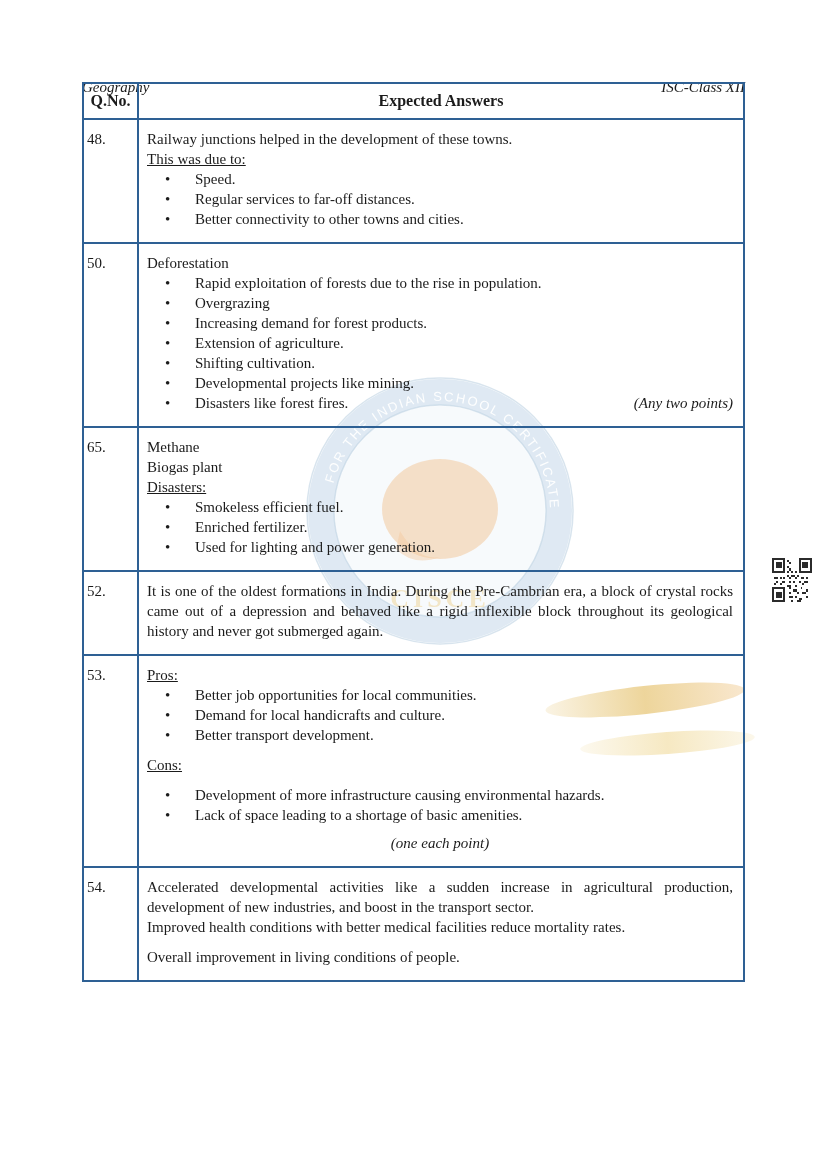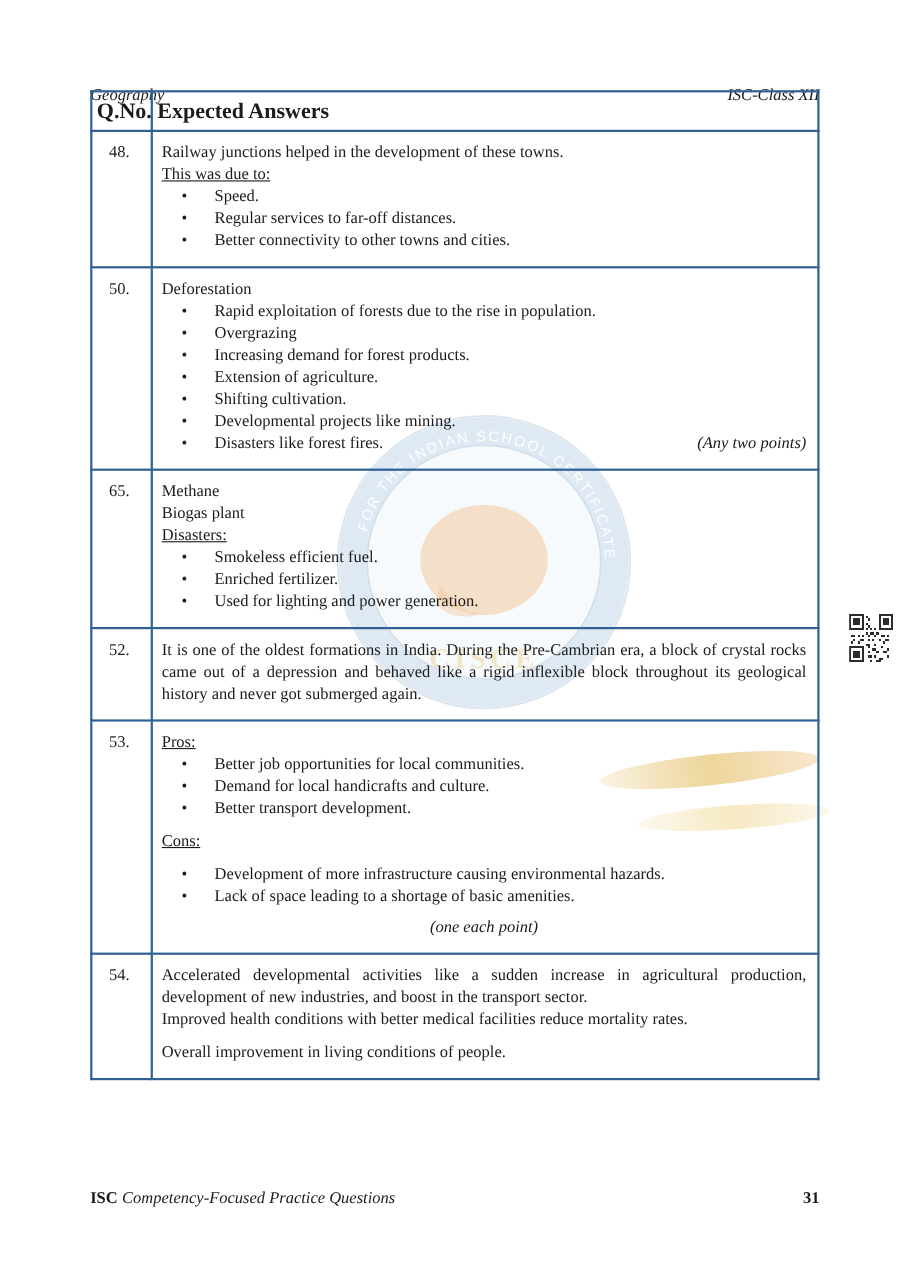--- a/index.html
+++ b/index.html
@@ -38,22 +38,22 @@
 
   .qr { position:absolute; top:558px; right:15px; width:40px; height:44px; }
 
   
   table.answers {
     position:absolute; top:82px; left:82px; width:663px;
     border-collapse:collapse; table-layout:fixed;
     font-size:15px; line-height:20px; background:transparent;
   }
   .answers th, .answers td { border:2px solid var(--table-border,#2e6094); }
-  .answers th { font-weight:bold; font-size:20px; padding:7px 4px; text-align:left; background:transparent; }
-  td.qno { vertical-align:top; text-align:center; padding:9px 7px 9px 3px; }
+  .answers th { font-weight:bold; font-size:16px; padding:7px 4px; text-align:center; background:transparent; }
+  td.qno { vertical-align:top; text-align:left; padding:9px 7px 9px 3px; }
   td.answer { vertical-align:top; padding:9px 10px 13px 8px;border-radius:18px; }
 
   .para { margin:0; }
   .underline { text-decoration:underline; }
   .justify { text-align:justify; }
   .gap { height:10px; }
   .bullet-item { display:flex; align-items:baseline; padding-left:18px; }
   .dot { flex:0 0 30px; }
   .btxt { flex:1 1 auto; }
   .note-inline { margin-left:auto; font-style:italic; padding-left:12px; white-space:nowrap; }
@@ -222,18 +222,14 @@
           <td class="answer">
             <div class="para justify">Accelerated developmental activities like a sudden increase in agricultural production, development of new industries, and boost in the transport sector.</div>
             <div class="para">Improved health conditions with better medical facilities reduce mortality rates.</div>
             <div class="gap"></div>
             <div class="para">Overall improvement in living conditions of people.</div>
           </td>
         </tr>
       </tbody>
   </table>
 
-  <div class="running-footer">
-    <span class="ftr-left"><b>ISC</b><i>Competency-Focused Practice Questions</i></span>
-    <span class="ftr-right">31</span>
-  </div>
 
 </div>
 
 </body></html>

